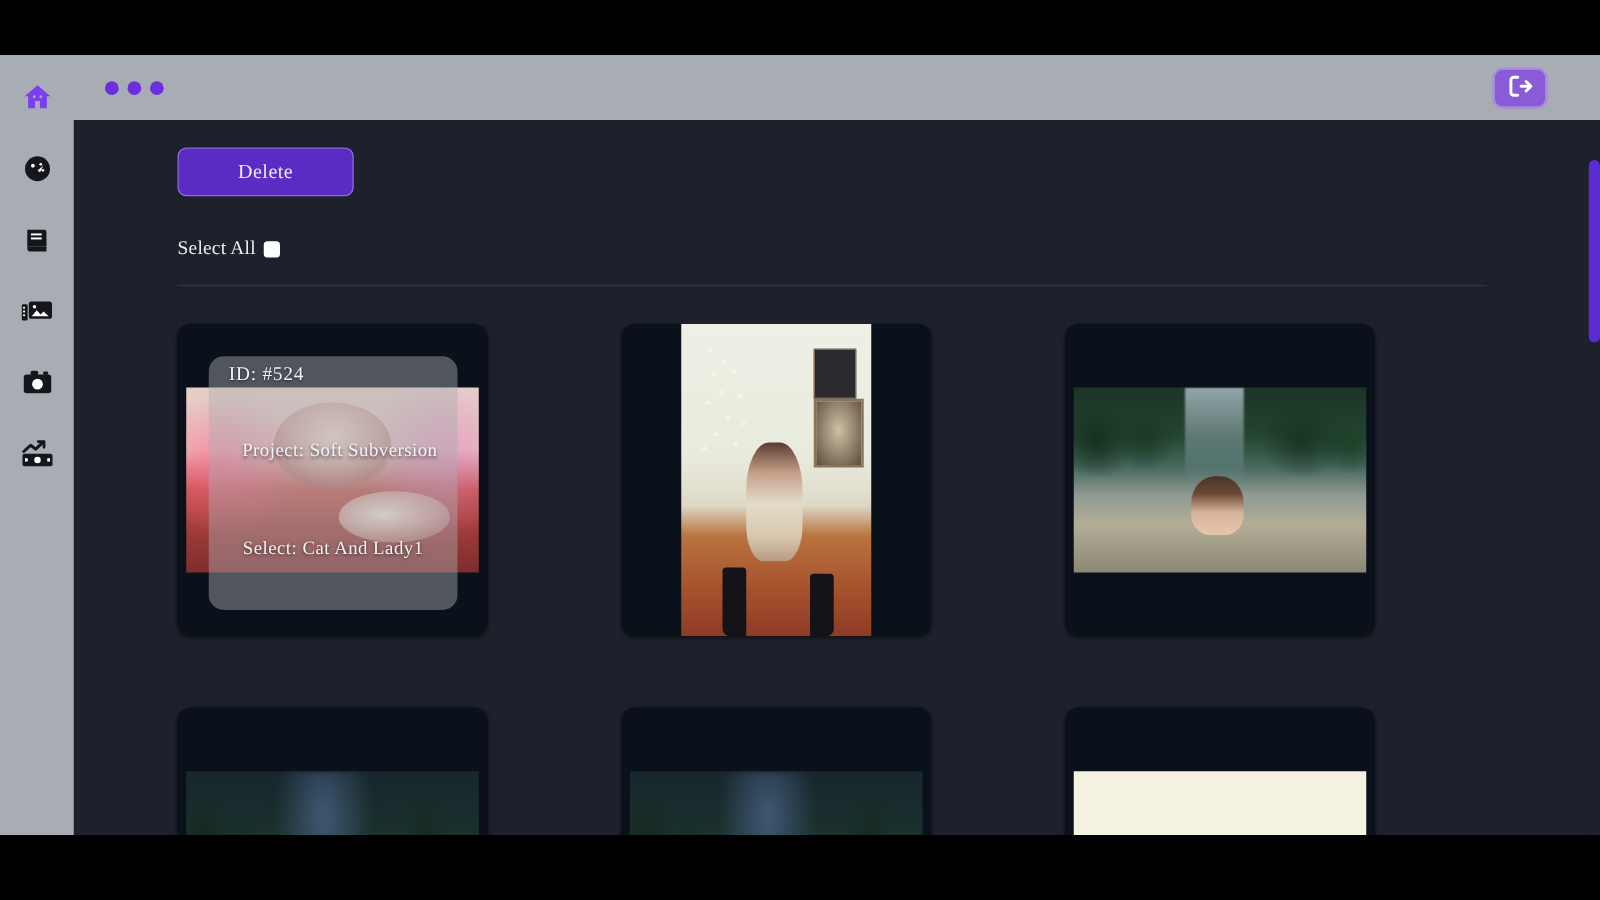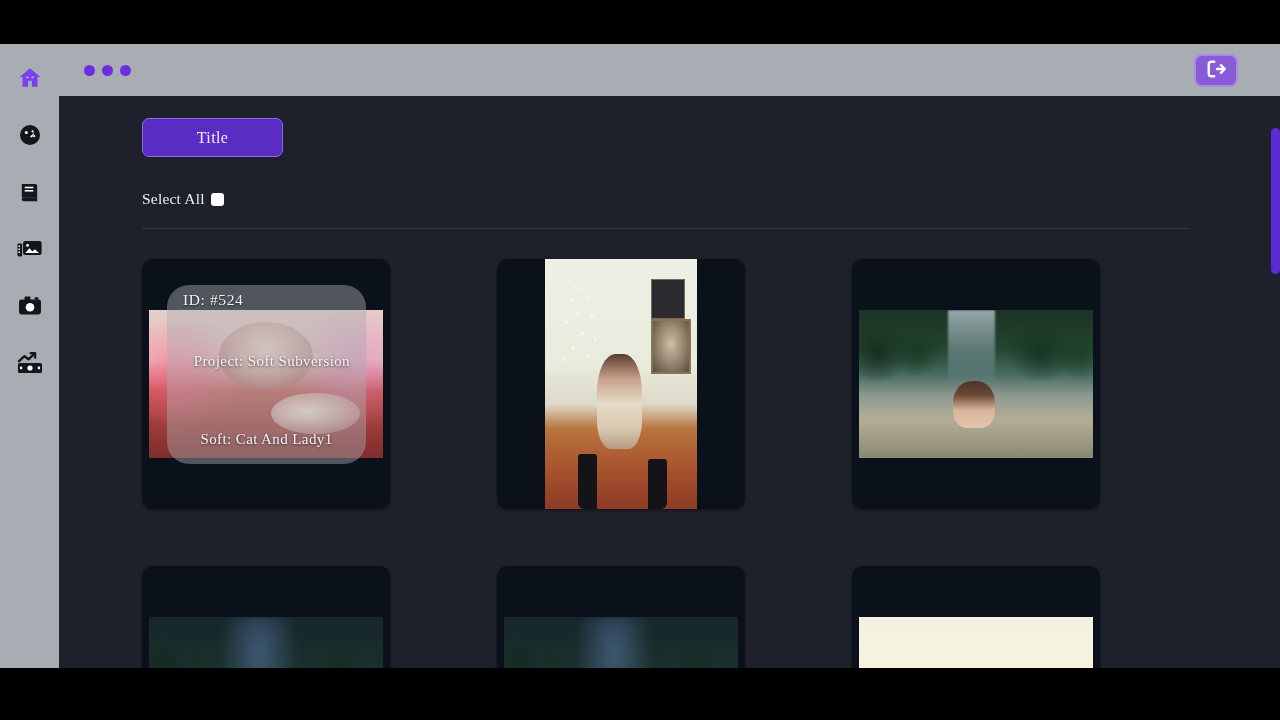--- a/index.html
+++ b/index.html
@@ -304,23 +304,23 @@
 
   
   .art-meadow {
     background: linear-gradient(180deg, #f4f1e2 0%, #f6f2e0 42%, #e3e6cc 58%, #7f9f4e 74%, #5c8a3a 100%);
   }
 
   
   .overlay {
     position: absolute;
     left: 25px; top: 26px;
-    width: 199px; height: 179px;
+    width: 199px; height: 203px;
     background: rgba(170,172,178,0.44);
-    border-radius: 22px;
+    border-radius: 12px;
     color: #f3f2f6;
     text-align: center;
     pointer-events: none;
   }
   .ov-id {
     position: absolute;
     left: 16px; top: 6px;
     font-size: 15.5px;
     letter-spacing: 0.6px;
     text-shadow: 0 1px 2px rgba(0,0,0,0.6);
@@ -460,39 +460,39 @@
             <path d="M17.4 6.8 21.6 11l-4.2 4.2" stroke="#ffffff" stroke-width="2.6" stroke-linecap="round" stroke-linejoin="round" fill="none"></path>
           </svg>
         </span>
       </button>
     </header>
 
     <main class="main">
 
       <div class="content">
 
-        <button class="delete-btn">Title</button>
+        <button class="delete-btn">Delete</button>
 
         <div class="select-all-row">
           <span class="select-all-label">Select All</span>
           <span class="select-all-box"></span>
         </div>
 
         <div class="divider"></div>
 
         <div class="grid">
 
           <div class="card">
             <div class="card-media">
               <div class="thumb thumb-landscape art-cat"></div>
             </div>
             <div class="overlay">
               <div class="ov-id">ID: #524</div>
               <div class="ov-project">Project: Soft Subversion</div>
-              <div class="ov-title">Soft: Cat And Lady1</div>
+              <div class="ov-title">Select: Cat And Lady1</div>
             </div>
           </div>
 
           <div class="card">
             <div class="card-media">
               <div class="thumb thumb-portrait art-room">
                 <span class="lights"></span>
                 <span class="frame1"></span>
                 <span class="frame2"></span>
                 <span class="figure"></span>

